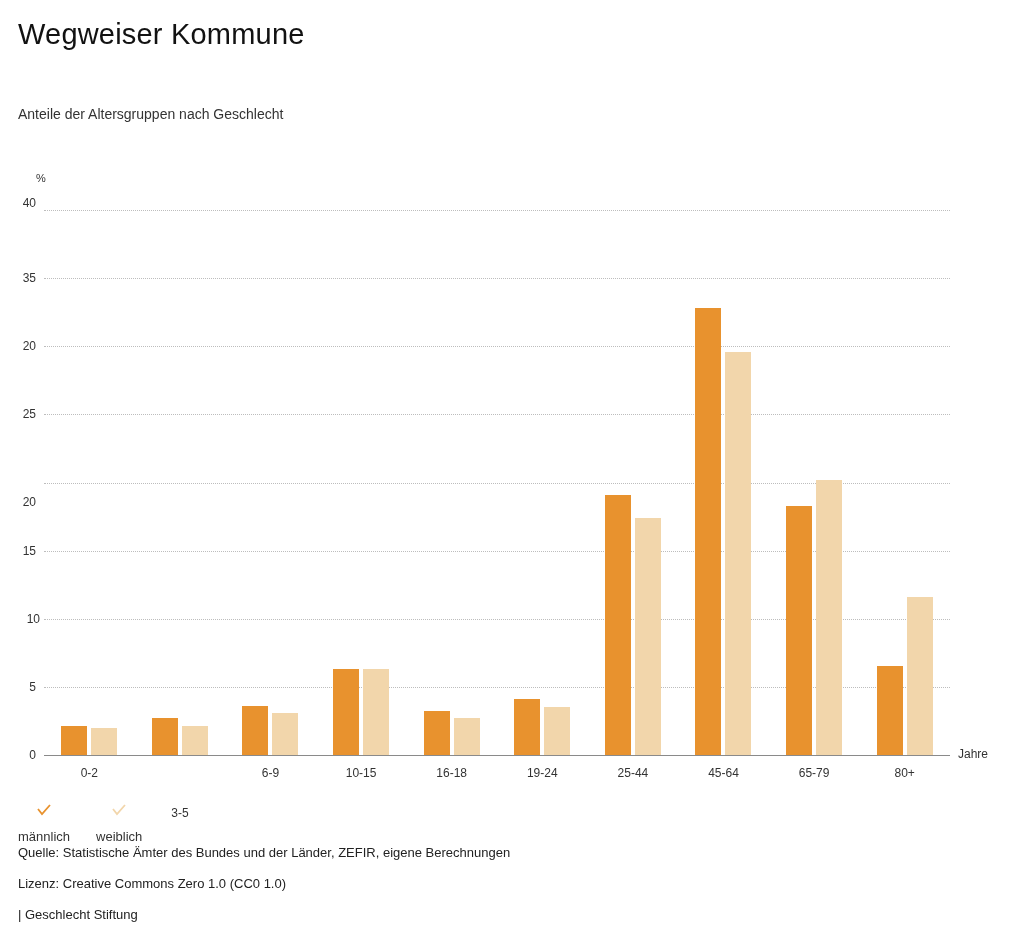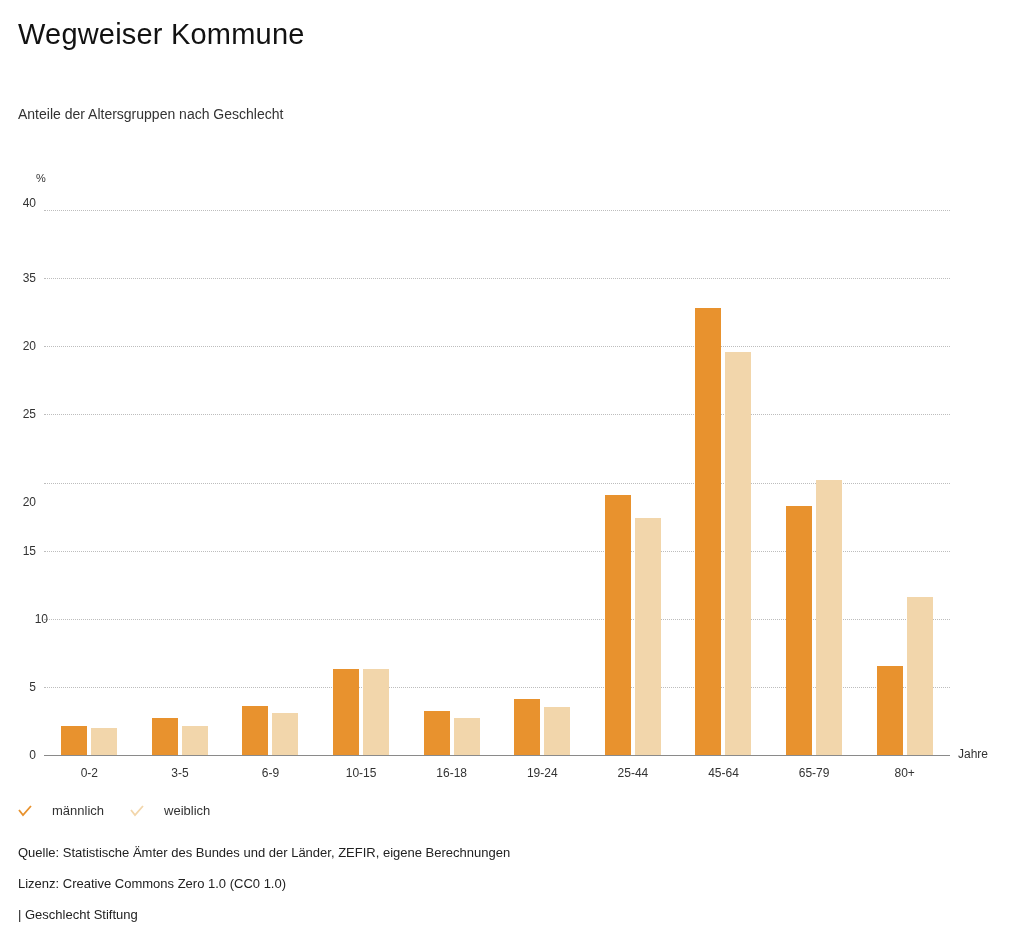--- a/index.html
+++ b/index.html
@@ -119,21 +119,22 @@
     top: 803px;
     display: flex;
     align-items: center;
     gap: 26px;
     font-size: 13px;
     color: #333;
   }
   .legend-item {
     display: flex;
     align-items: center;
-    gap: 20px;
+    gap: 12px;
+    flex-direction: column;
   }
   .check {
     display: inline-block;
     width: 14px;
     height: 14px;
     position: relative;
   }
   .check svg { display: block; }
 
   .footer {
@@ -206,36 +207,36 @@
           <div class="bar m" title="männlich 65-79: 18.3%" style="height: 249.338px; left: 17.3px; background: rgb(232, 146, 46);"></div>
           <div class="bar w" title="weiblich 65-79: 20.2%" style="height: 275.225px; left: 47.3px; background: rgb(242, 214, 171);"></div>
         </div>
         <div class="group" style="left: 815.4px; width: 90.6px;">
           <div class="bar m" title="männlich 80+: 6.5%" style="height: 88.5625px; left: 17.3px; background: rgb(232, 146, 46);"></div>
           <div class="bar w" title="weiblich 80+: 11.6%" style="height: 158.05px; left: 47.3px; background: rgb(242, 214, 171);"></div>
         </div>
       </div>
     <div id="xlabels-layer">
         <div class="xlabel" style="left: 7.3px;">0-2</div>
-        <div class="xlabel" style="left: 97.9px;">3-5</div>
+        <div class="xlabel" style="left: 97.9px; margin-top: 40px;">3-5</div>
         <div class="xlabel" style="left: 188.5px;">6-9</div>
         <div class="xlabel" style="left: 279.1px;">10-15</div>
         <div class="xlabel" style="left: 369.7px;">16-18</div>
         <div class="xlabel" style="left: 460.3px; text-align: center;">19-24</div>
         <div class="xlabel" style="left: 550.9px;">25-44</div>
         <div class="xlabel" style="left: 641.5px;">45-64</div>
         <div class="xlabel" style="left: 732.1px;">65-79</div>
         <div class="xlabel" style="left: 822.7px;">80+</div>
       </div>
   </div>
 
   <div id="ylabels-layer">
       <div class="ylabel" style="left: 2px; top: 748px;">0</div>
       <div class="ylabel" style="left: 2px; top: 679.875px;">5</div>
-      <div class="ylabel" style="left: 14px; top: 611.75px;">10</div>
+      <div class="ylabel" style="left: 6px; top: 611.75px;">10</div>
       <div class="ylabel" style="left: 2px; top: 543.625px;">15</div>
       <div class="ylabel" style="left: 2px; top: 495px;">20</div>
       <div class="ylabel" style="left: 2px; top: 407.375px;">25</div>
       <div class="ylabel" style="left: 2px; top: 339.25px;">20</div>
       <div class="ylabel" style="left: 2px; top: 271.125px;">35</div>
       <div class="ylabel" style="left: 2px; top: 196px;">40</div>
     </div>
 
   <div class="legend" id="legend">
       <div class="legend-item">

